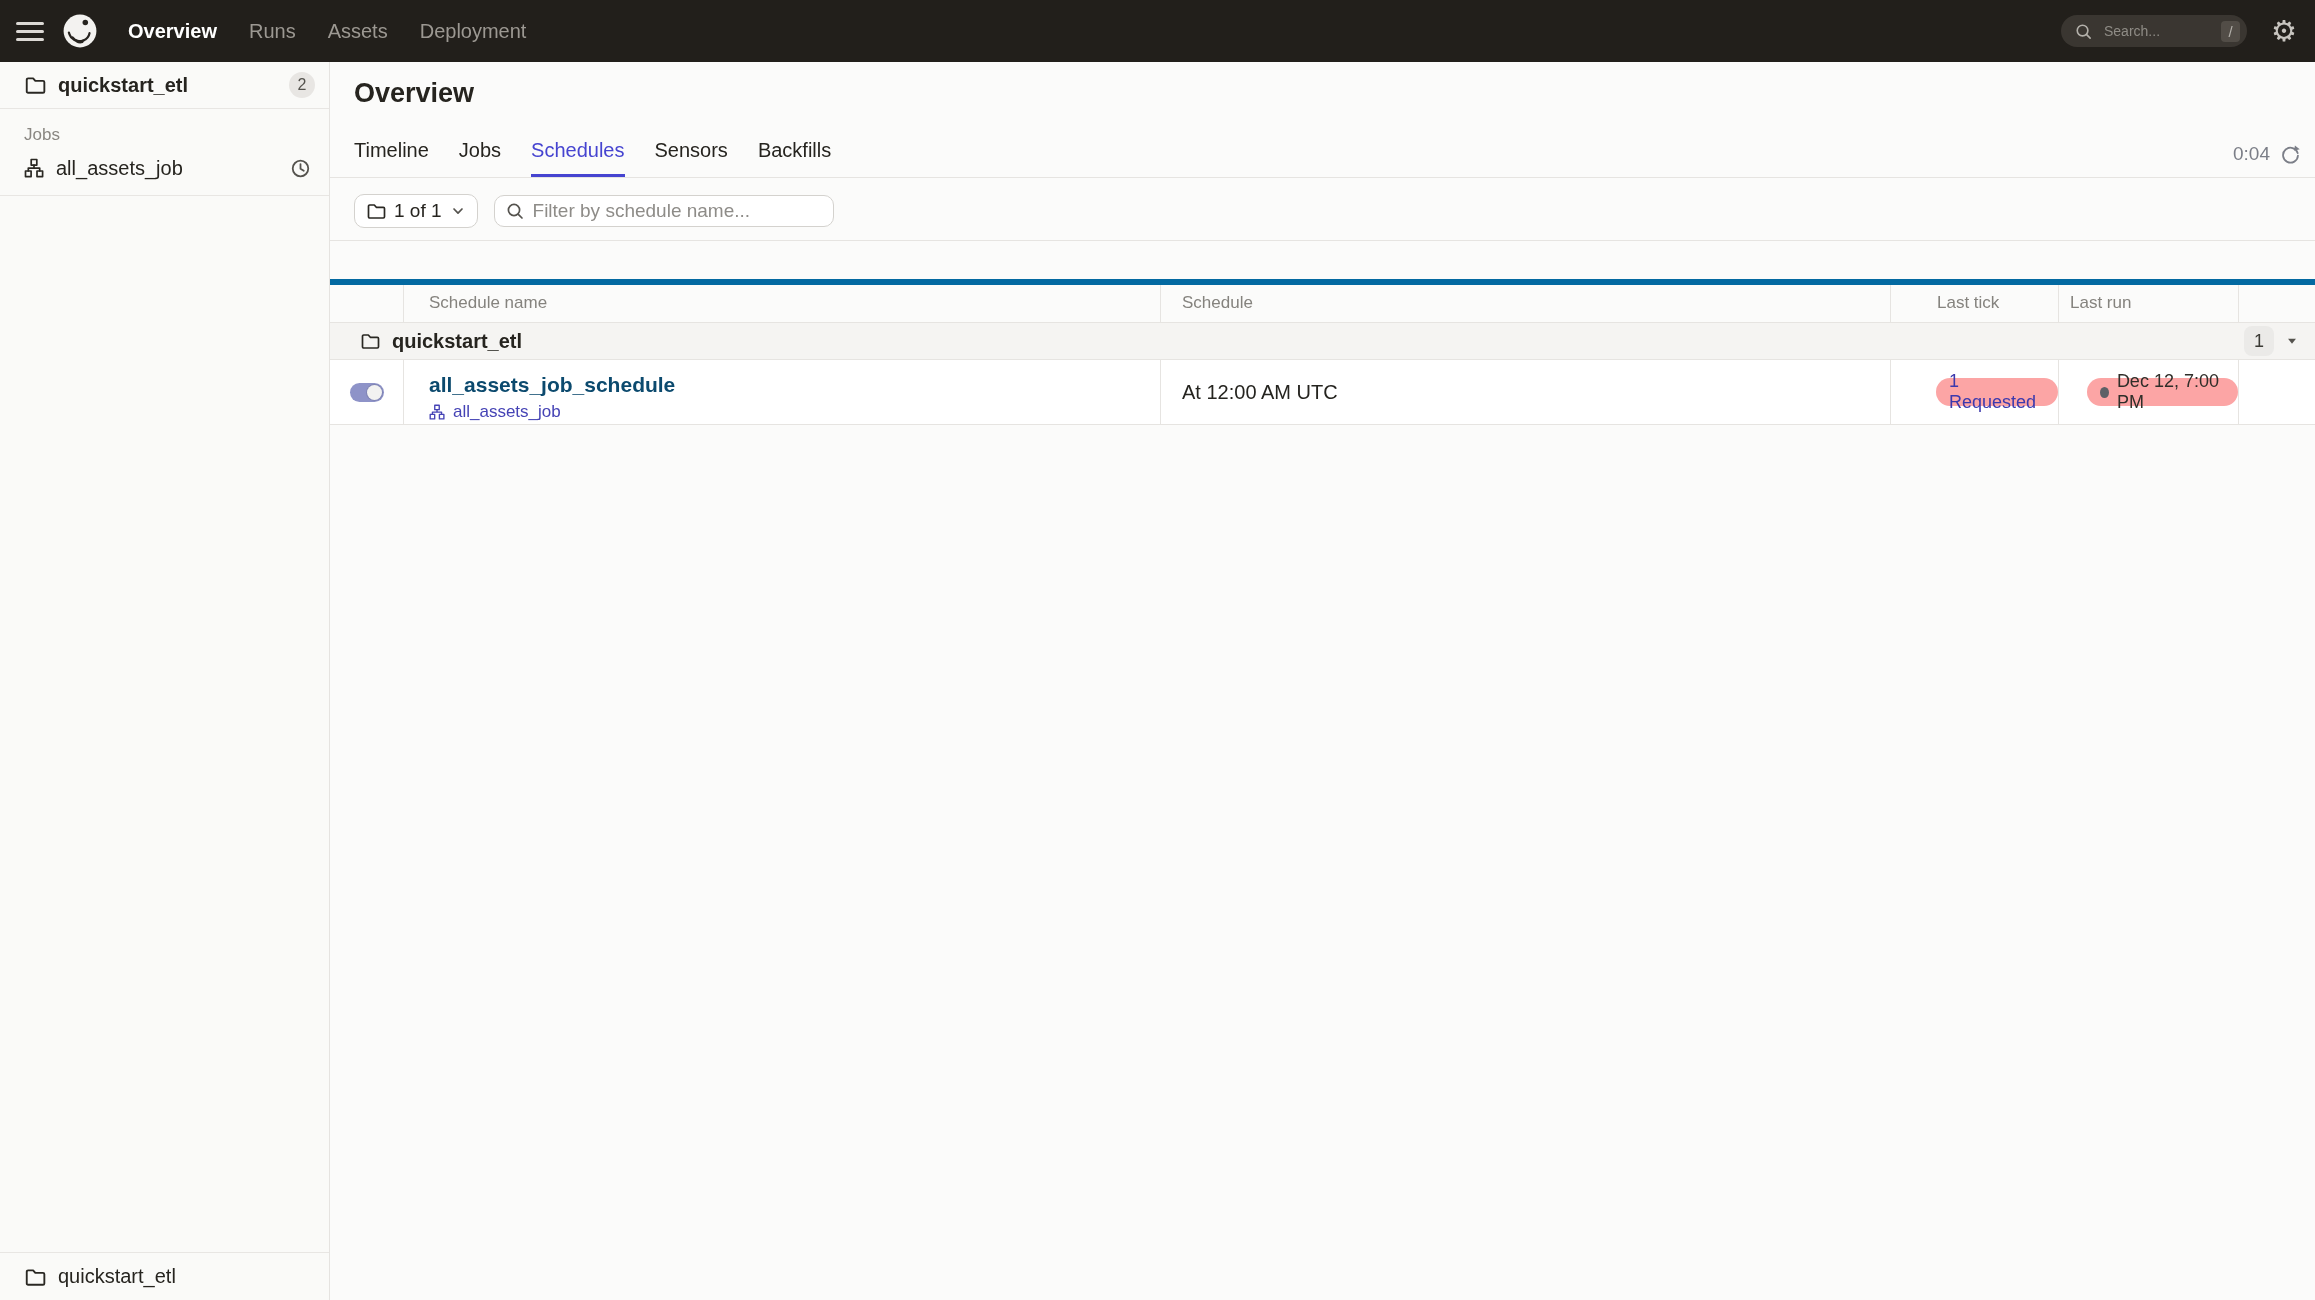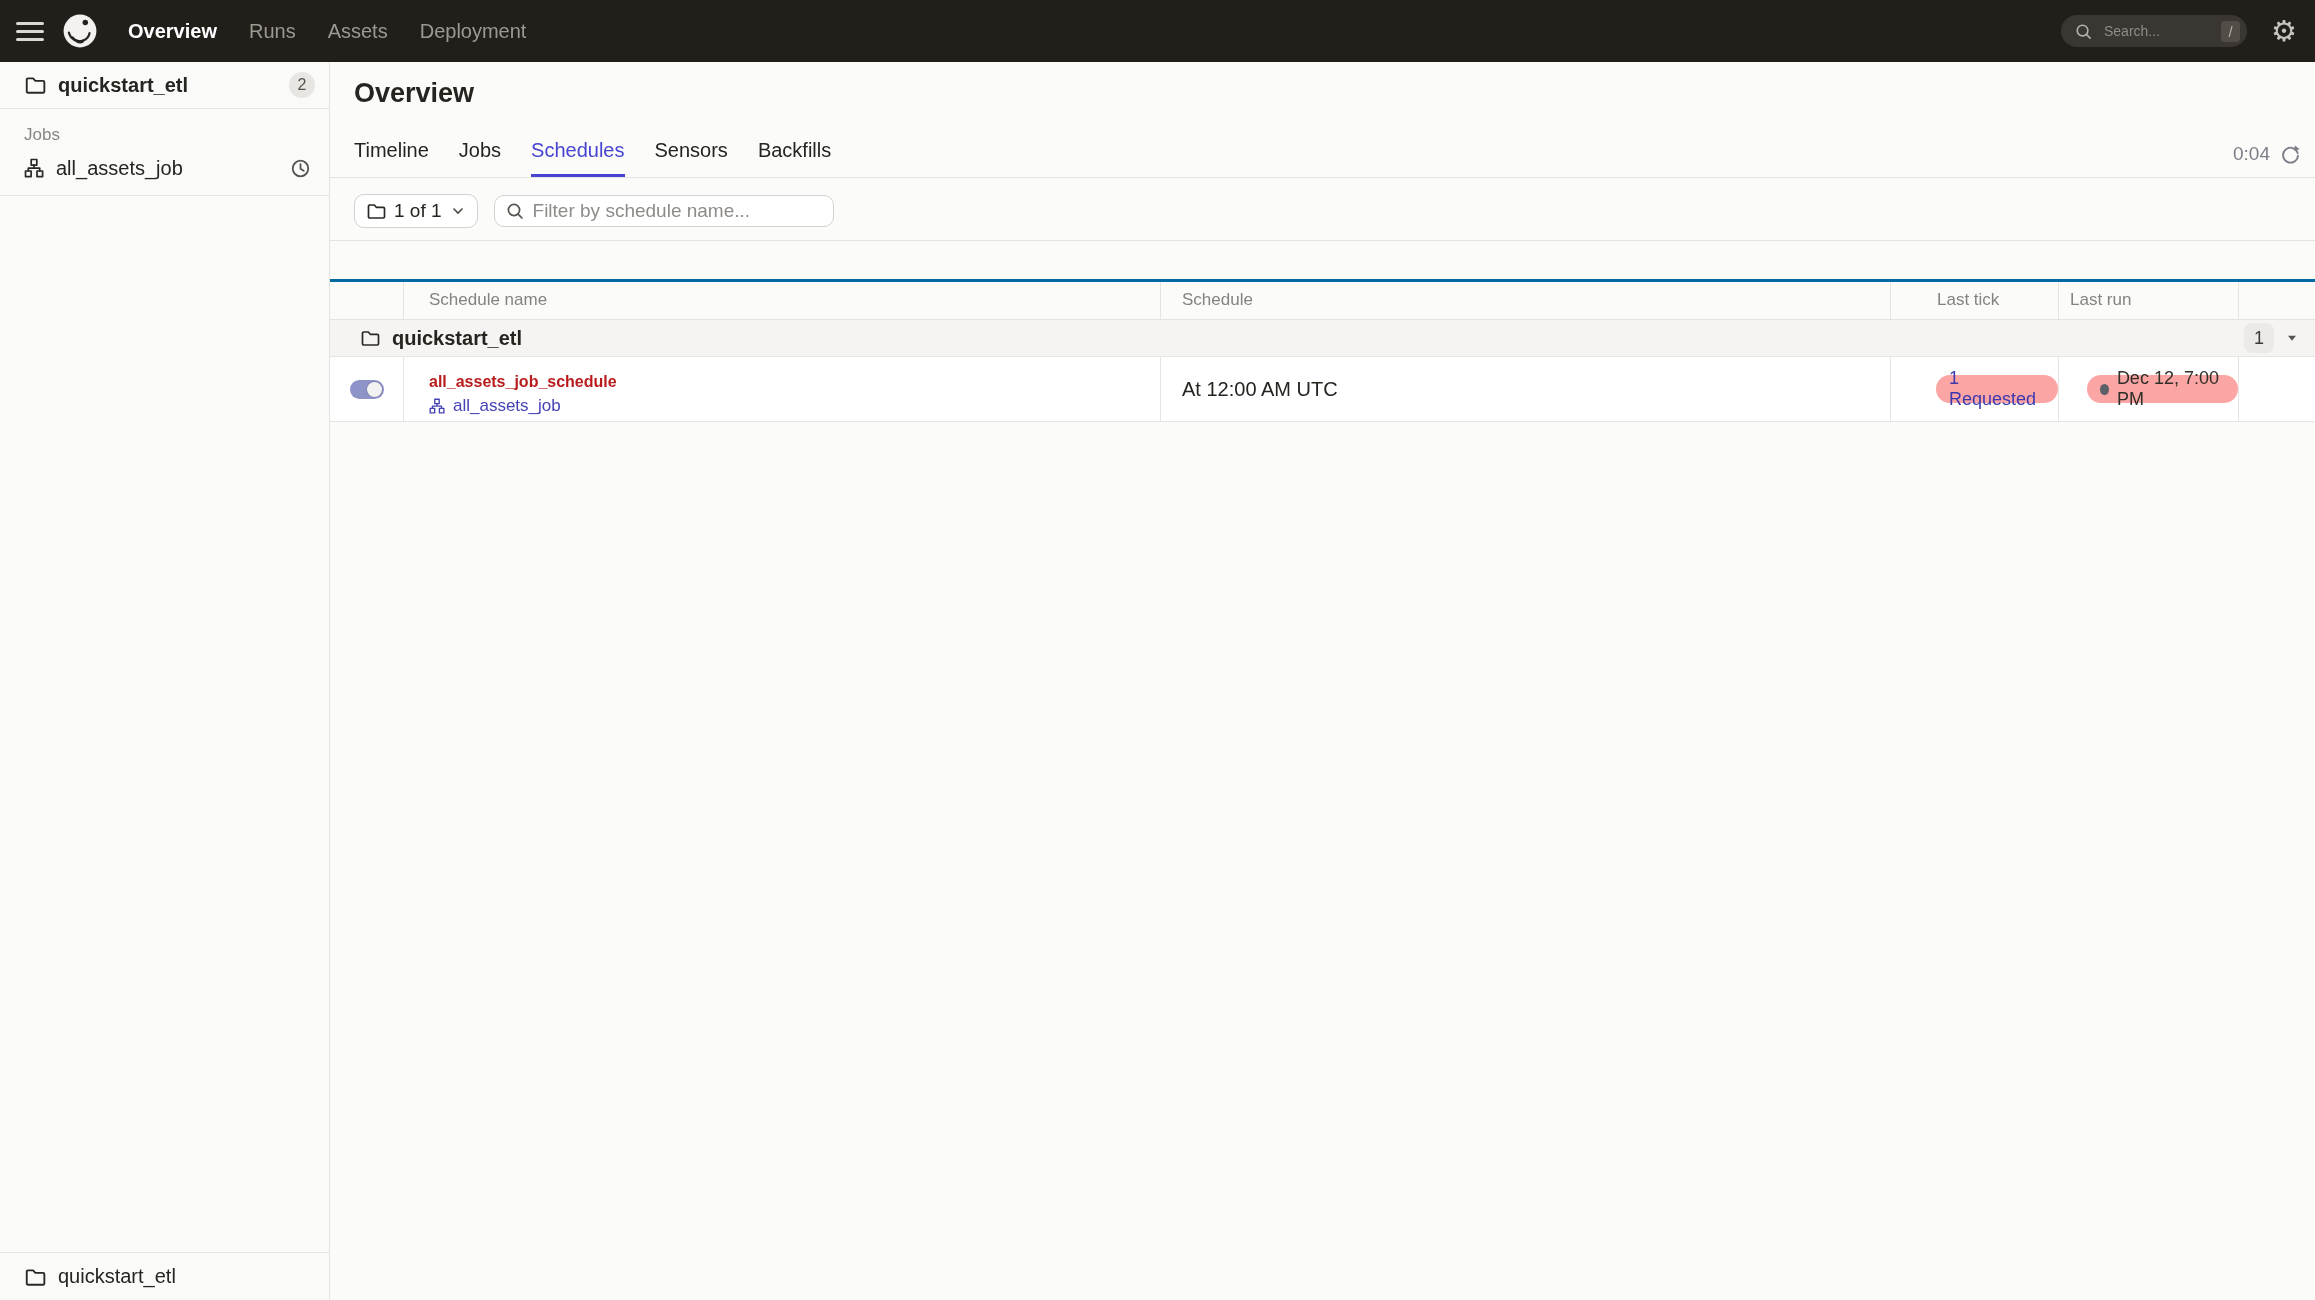--- a/index.html
+++ b/index.html
@@ -48,40 +48,40 @@
   .filter-row{display:flex;gap:16px;margin:16px 0 0 24px;align-items:center;}
   .select-btn{height:32px;border:1px solid #d4d2ce;border-radius:10px;background:#ffffff;display:flex;align-items:center;gap:8px;padding:0 11px;font-size:19px;cursor:pointer;justify-content:flex-end;}
   .filter-input-wrap{position:relative;width:340px;}
   .filter-input-wrap input{width:100%;height:32px;box-sizing:border-box;border:1px solid #d4d2ce;border-radius:10px;padding:0 12px 0 38px;font-size:19px;font-family:inherit;color:#26241f;outline:none;background:#fff;}
   .filter-input-wrap input::placeholder{color:#8e8c88;}
   .filter-input-wrap .mag{position:absolute;left:11px;top:6px;}
   .filter-divider{border-bottom:1px solid #e6e4e1;margin-top:12px;}
   
   .sched-table{margin-top:38px;}
   .thead,.data-row{display:grid;grid-template-columns:73px 757px 730px 168px 180px 1fr;}
-  .thead{border-top:3px solid #0369a1;}
+  .thead{border-top:6px solid #0369a1;}
   .th{font-size:17px;color:#85837e;padding:8px 0 9px;border-bottom:1px solid #e6e4e1;box-sizing:border-box;}
   .th + .th{border-left:1px solid #e6e4e1;}
   .th.c2{padding-left:25px;}
   .th.c3{padding-left:21px;}
   .th.c4{padding-left:46px;}
   .th.c5{padding-left:11px;}
   .group-row{height:36px;background:#f5f4f2;border-bottom:1px solid #e6e4e1;display:flex;align-items:center;gap:12px;padding:0 16px 0 30px;}
   .group-name{font-size:20px;font-weight:700;}
   .group-right{margin-left:auto;display:flex;align-items:center;gap:11px;}
   .count-chip{min-width:30px;height:30px;border-radius:8px;background:#ebeae8;display:grid;place-items:center;font-size:18px;color:#3a3934;padding:0 4px;box-sizing:border-box;}
   .data-row{background:#ffffff;border-bottom:1px solid #e6e4e1;height:64px;}
   .cell{display:flex;flex-direction:column;justify-content:center;box-sizing:border-box;min-width:0;}
   .cell + .cell{border-left:1px solid #e6e4e1;}
   .cell.c1{align-items:center;}
   .cell.c2{padding-left:25px;gap:5px;}
   .cell.c3{padding-left:21px;gap:5px;}
   .cell.c4{flex-direction:row;align-items:center;padding-left:45px;}
   .cell.c5{flex-direction:row;align-items:center;padding-left:28px;}
-  .link-main{font-size:16px;font-weight:700;color:#b91c1c;text-decoration:none;cursor:pointer;width:max-content;margin-top:11px;}
+  .link-main{font-size:21px;font-weight:700;color:#0c4a6e;text-decoration:none;cursor:pointer;width:max-content;margin-top:11px;}
   .sub-line{display:flex;align-items:center;gap:8px;}
   .link-sub{font-size:17px;color:#4543b5;text-decoration:none;cursor:pointer;}
   .cron{font-size:20px;color:#25241f;}
   .next-tick-line{display:flex;align-items:center;gap:7px;}
   .next-tick{font-size:18px;color:#8b8882;}
   .pill{height:28px;border-radius:15px;background:#fca5a5;display:flex;align-items:center;gap:8px;padding:0 13px;font-size:18px;cursor:pointer;}
   .pill.tick{color:#3c39ad;}
   .pill.run{color:#2f2e29;}
   .status-dot{width:11px;height:11px;border-radius:50%;background:#5d6066;}
   

